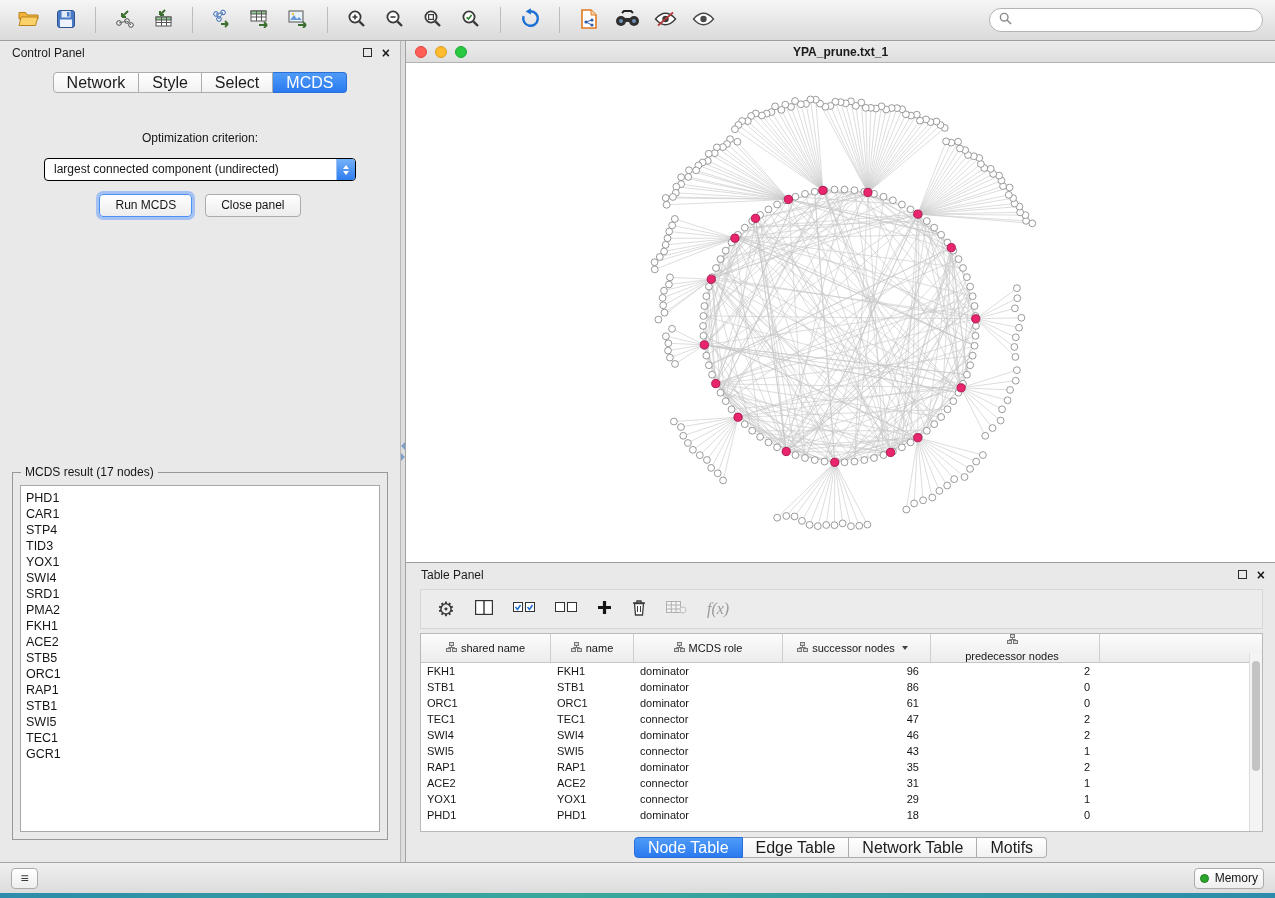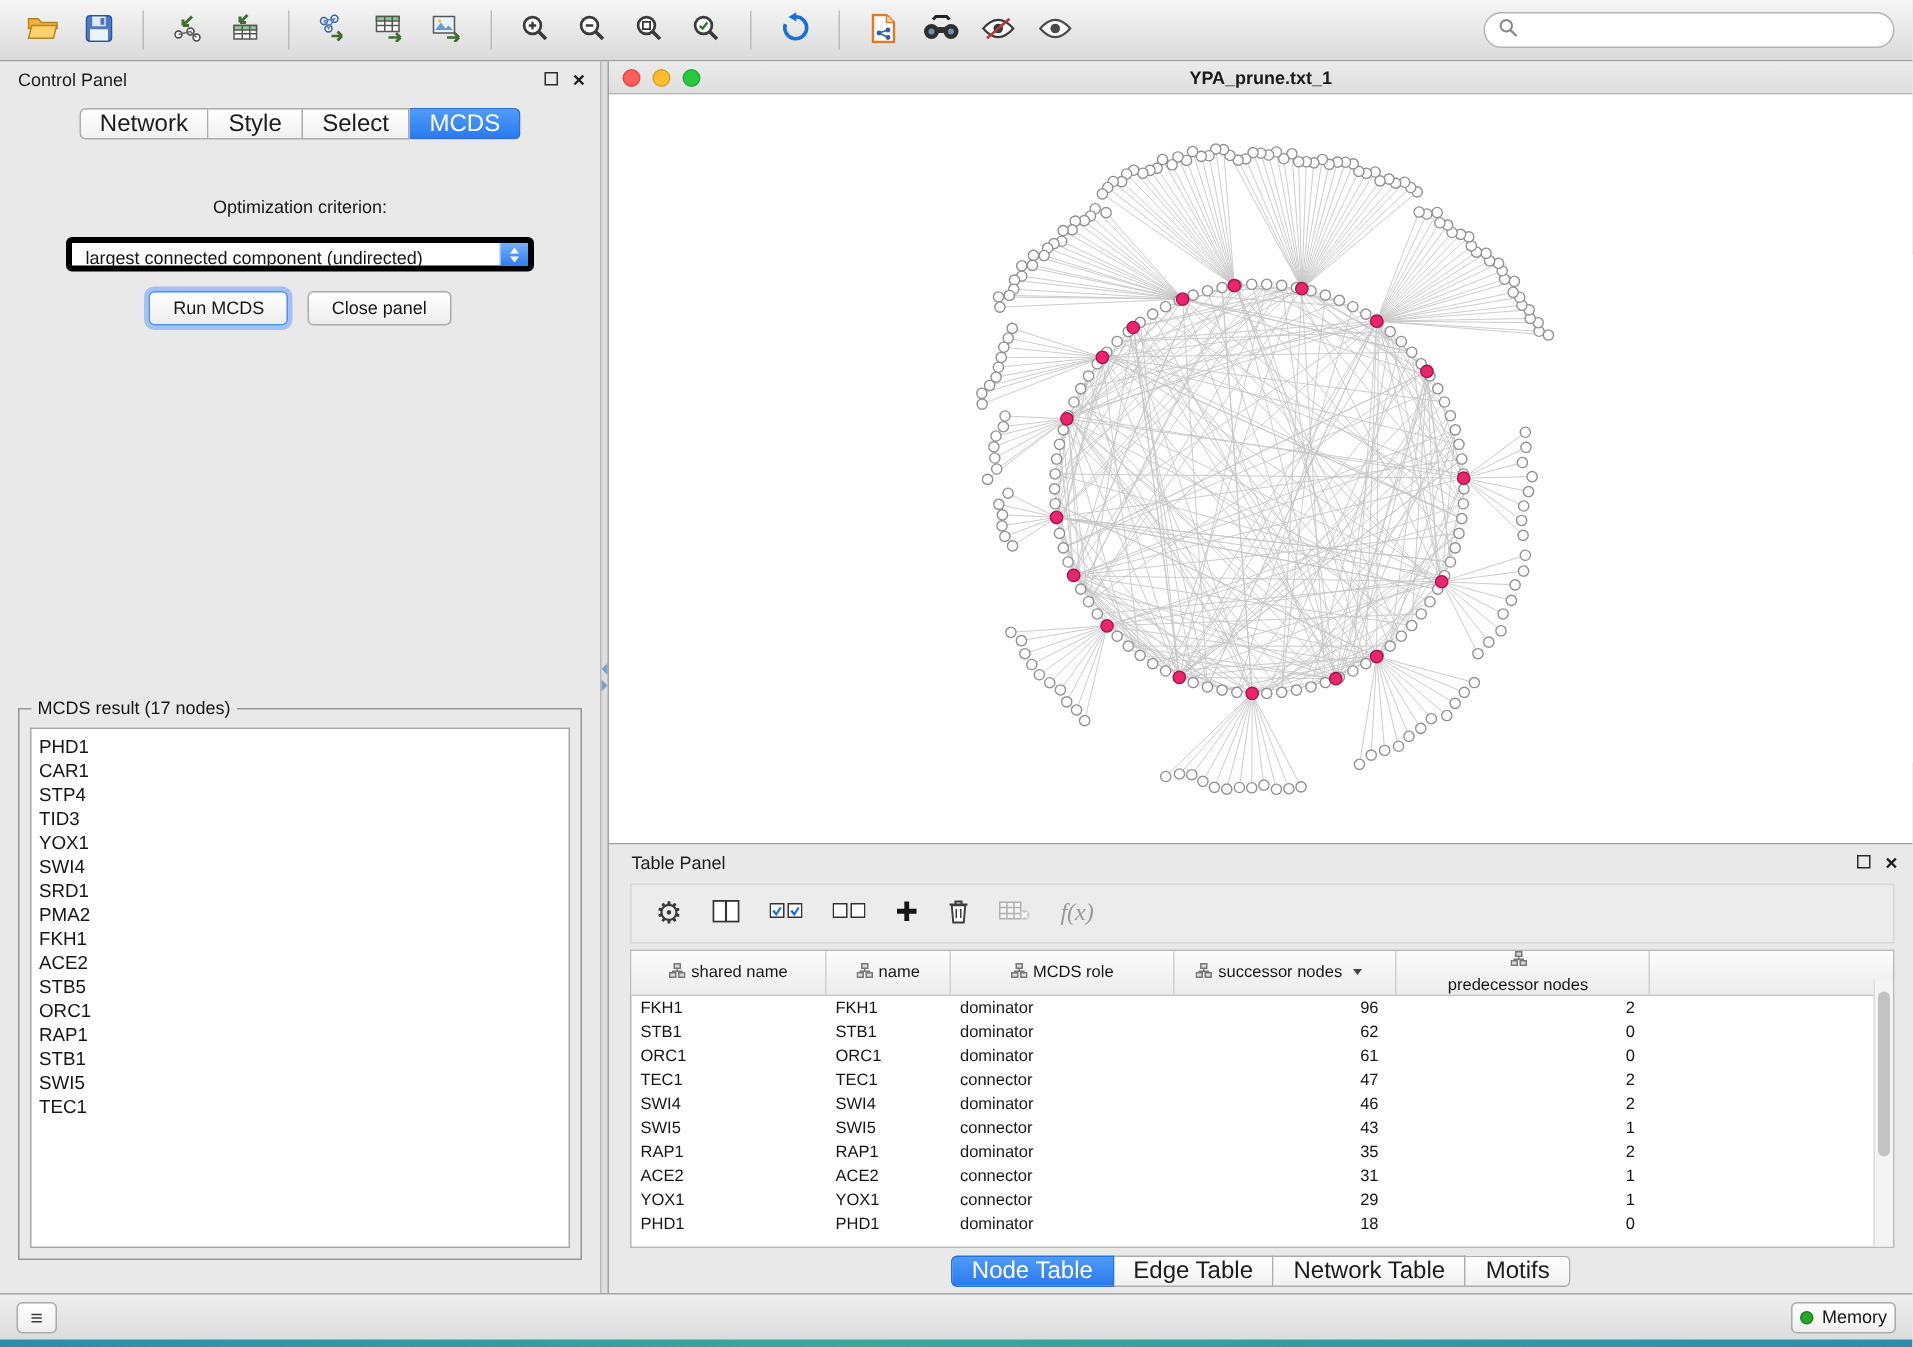--- a/index.html
+++ b/index.html
@@ -45,21 +45,21 @@
     color:#1c1c1c; cursor:default;
   }
   .tab.first { border-left:1px solid #adadad; border-radius:4px 0 0 4px; }
   .tab.last { border-radius:0 4px 4px 0; }
   .tab.selected { background:linear-gradient(#4f9bf8,#2a7af0); border-color:#2a6fd8; color:#fff; }
 
   .cp-content { flex:1; display:flex; flex-direction:column; align-items:center; min-height:0; }
   .opt-label { margin-top:32px; font-size:12px; }
   .combo {
     margin-top:13px; width:312px; height:23px; background:#fff;
-    border:4px solid #000000; border-radius:4px; display:flex; align-items:stretch; overflow:hidden;
+    border:1px solid #000000; border-radius:4px; display:flex; align-items:stretch; overflow:hidden;
   }
   .combo-text { flex:1; padding:3px 9px; font-size:12px; white-space:nowrap; overflow:hidden; }
   .combo-stepper {
     width:19px; background:linear-gradient(#74b1fa,#2f7df0);
     display:flex; flex-direction:column; align-items:center; justify-content:center; gap:2px;
     border-left:1px solid #9cbef0;
   }
   .arr-up { width:0; height:0; border-left:3.5px solid transparent; border-right:3.5px solid transparent; border-bottom:4px solid #fff; }
   .arr-dn { width:0; height:0; border-left:3.5px solid transparent; border-right:3.5px solid transparent; border-top:4px solid #fff; }
 
@@ -367,20 +367,21 @@
               <div class="mcds-item">SRD1</div>
               <div class="mcds-item">PMA2</div>
               <div class="mcds-item">FKH1</div>
               <div class="mcds-item">ACE2</div>
               <div class="mcds-item">STB5</div>
               <div class="mcds-item">ORC1</div>
               <div class="mcds-item">RAP1</div>
               <div class="mcds-item">STB1</div>
               <div class="mcds-item">SWI5</div>
               <div class="mcds-item">TEC1</div>
+              <div class="mcds-item">GCR1</div>
             </div>
         </div>
       </div>
     </div>
 
     <div class="splitter">
       <span class="sp-left"></span>
       <span class="sp-right"></span>
     </div>
 
@@ -1221,21 +1222,21 @@
                 <div class="td c0">FKH1</div>
                 <div class="td c1">FKH1</div>
                 <div class="td c2">dominator</div>
                 <div class="td c3">96</div>
                 <div class="td c4">2</div>
               </div>
               <div class="trow">
                 <div class="td c0">STB1</div>
                 <div class="td c1">STB1</div>
                 <div class="td c2">dominator</div>
-                <div class="td c3">62</div>
+                <div class="td c3">86</div>
                 <div class="td c4">0</div>
               </div>
               <div class="trow">
                 <div class="td c0">ORC1</div>
                 <div class="td c1">ORC1</div>
                 <div class="td c2">dominator</div>
                 <div class="td c3">61</div>
                 <div class="td c4">0</div>
               </div>
               <div class="trow">

